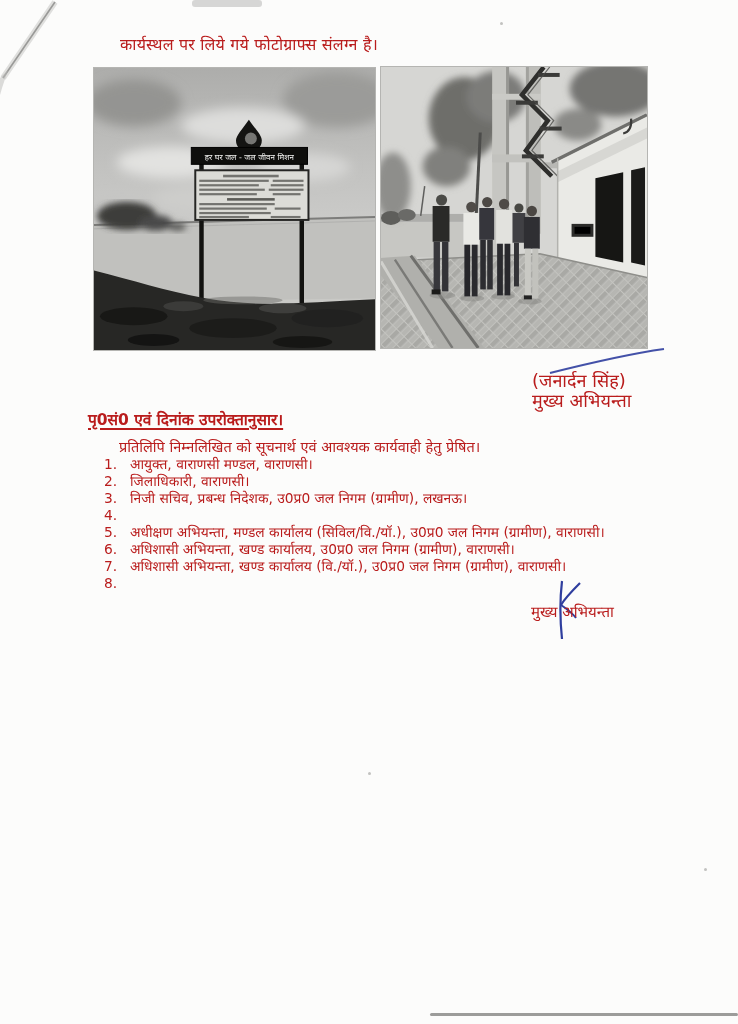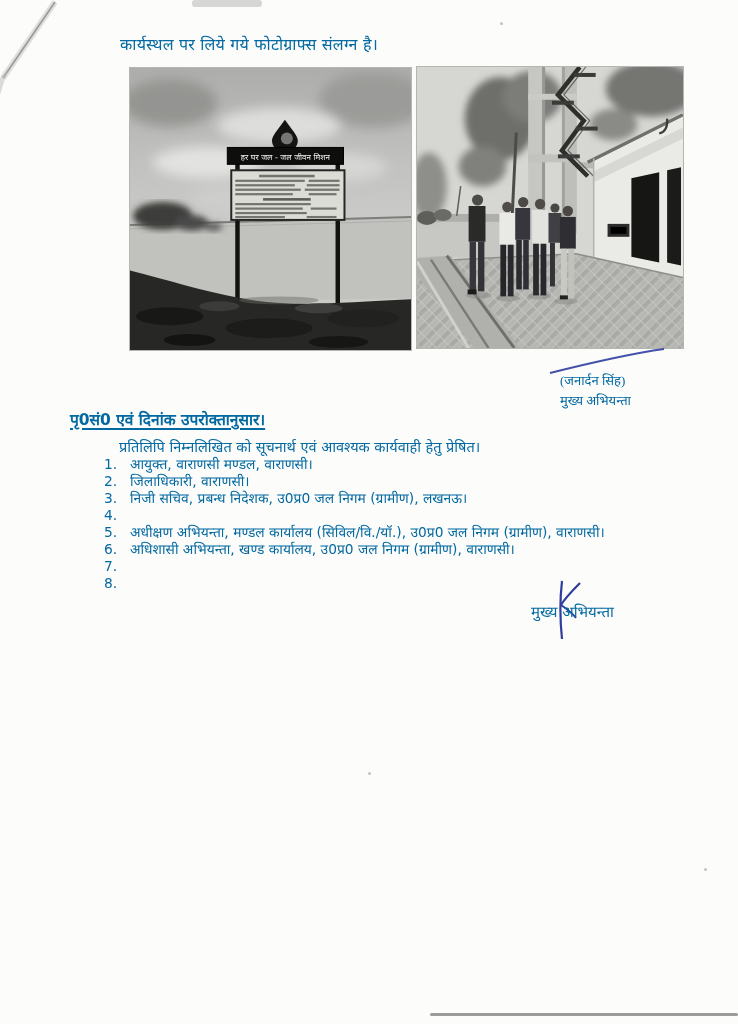--- a/index.html
+++ b/index.html
@@ -1,33 +1,33 @@
 <!DOCTYPE html>
 <html><head>
 <meta charset="utf-8">
 <style>
   * { margin:0; padding:0; box-sizing:border-box; }
   html,body { background:#ddd; }
   .page {
     position:relative; width:738px; height:1024px;
     background:#fcfcfb; overflow:hidden;
     font-family:"DejaVu Sans","Liberation Sans",sans-serif;
-    color:#0369a1;
+    color:#b91c1c;
   }
   .abs { position:absolute; }
   .intro-line { left:120px; top:33px; font-size:16px; letter-spacing:.2px; }
-  .photo { border:1px solid #b5b5b2; background:#c9c9c6;margin-left:36px; }
+  .photo { border:1px solid #b5b5b2; background:#c9c9c6; }
   .photo-left  { left:93px;  top:67px; width:283px; height:284px; }
   .photo-right { left:380px; top:66px; width:268px; height:283px; }
   .photo svg { display:block; width:100%; height:100%; }
 
-  .sig-top { left:560px; top:371px; width:130px; font-size:13px; line-height:20px;font-family:Liberation Serif, serif; }
+  .sig-top { left:532px; top:371px; width:130px; font-size:18px; line-height:20px; }
   .pen-stroke-top { left:540px; top:346px; }
   .ref-heading {
-    left:70px; top:408px; font-size:15.5px; font-weight:bold;
+    left:88px; top:408px; font-size:15.5px; font-weight:bold;
     text-decoration:underline; text-underline-offset:3px; text-decoration-thickness:1.5px;
   }
   .copy-note { left:119px; top:436px; font-size:14.5px;text-align:center; }
   .recipients { left:104px; top:456px; list-style:none; font-size:13.8px; }
   .recipients li { display:flex; line-height:17px; height:17px; white-space:nowrap; }
   .recipients .num { width:26px; flex:0 0 26px; }
   .sig-bottom { left:531px; top:601px; font-size:15px; }
   .pen-mark-bottom { left:546px; top:578px; }
 
   .corner-fold { left:0; top:0; }
@@ -277,20 +277,21 @@
     <li>
         <span class="num">5.</span>
         <span class="txt">अधीक्षण अभियन्ता, मण्डल कार्यालय (सिविल/वि./यॉ.), उ0प्र0 जल निगम (ग्रामीण), वाराणसी।</span>
       </li>
     <li>
         <span class="num">6.</span>
         <span class="txt">अधिशासी अभियन्ता, खण्ड कार्यालय, उ0प्र0 जल निगम (ग्रामीण), वाराणसी।</span>
       </li>
     <li>
         <span class="num">7.</span>
+        <span class="txt">अधिशासी अभियन्ता, खण्ड कार्यालय (वि./यॉ.), उ0प्र0 जल निगम (ग्रामीण), वाराणसी।</span>
       </li>
     <li>
         <span class="num">8.</span>
       </li>
   </ol>
 
   <svg class="abs pen-mark-bottom" width="40" height="64">
     <path d="M16,3 C14,20 14,42 16,61" stroke="#2f3e9e" stroke-width="2.2" fill="none"></path>
     <path d="M34,5 C26,13 19,20 15,27" stroke="#2f3e9e" stroke-width="2.2" fill="none"></path>
     <path d="M15,27 C21,31 27,36 30,40" stroke="#2f3e9e" stroke-width="2" fill="none"></path>

